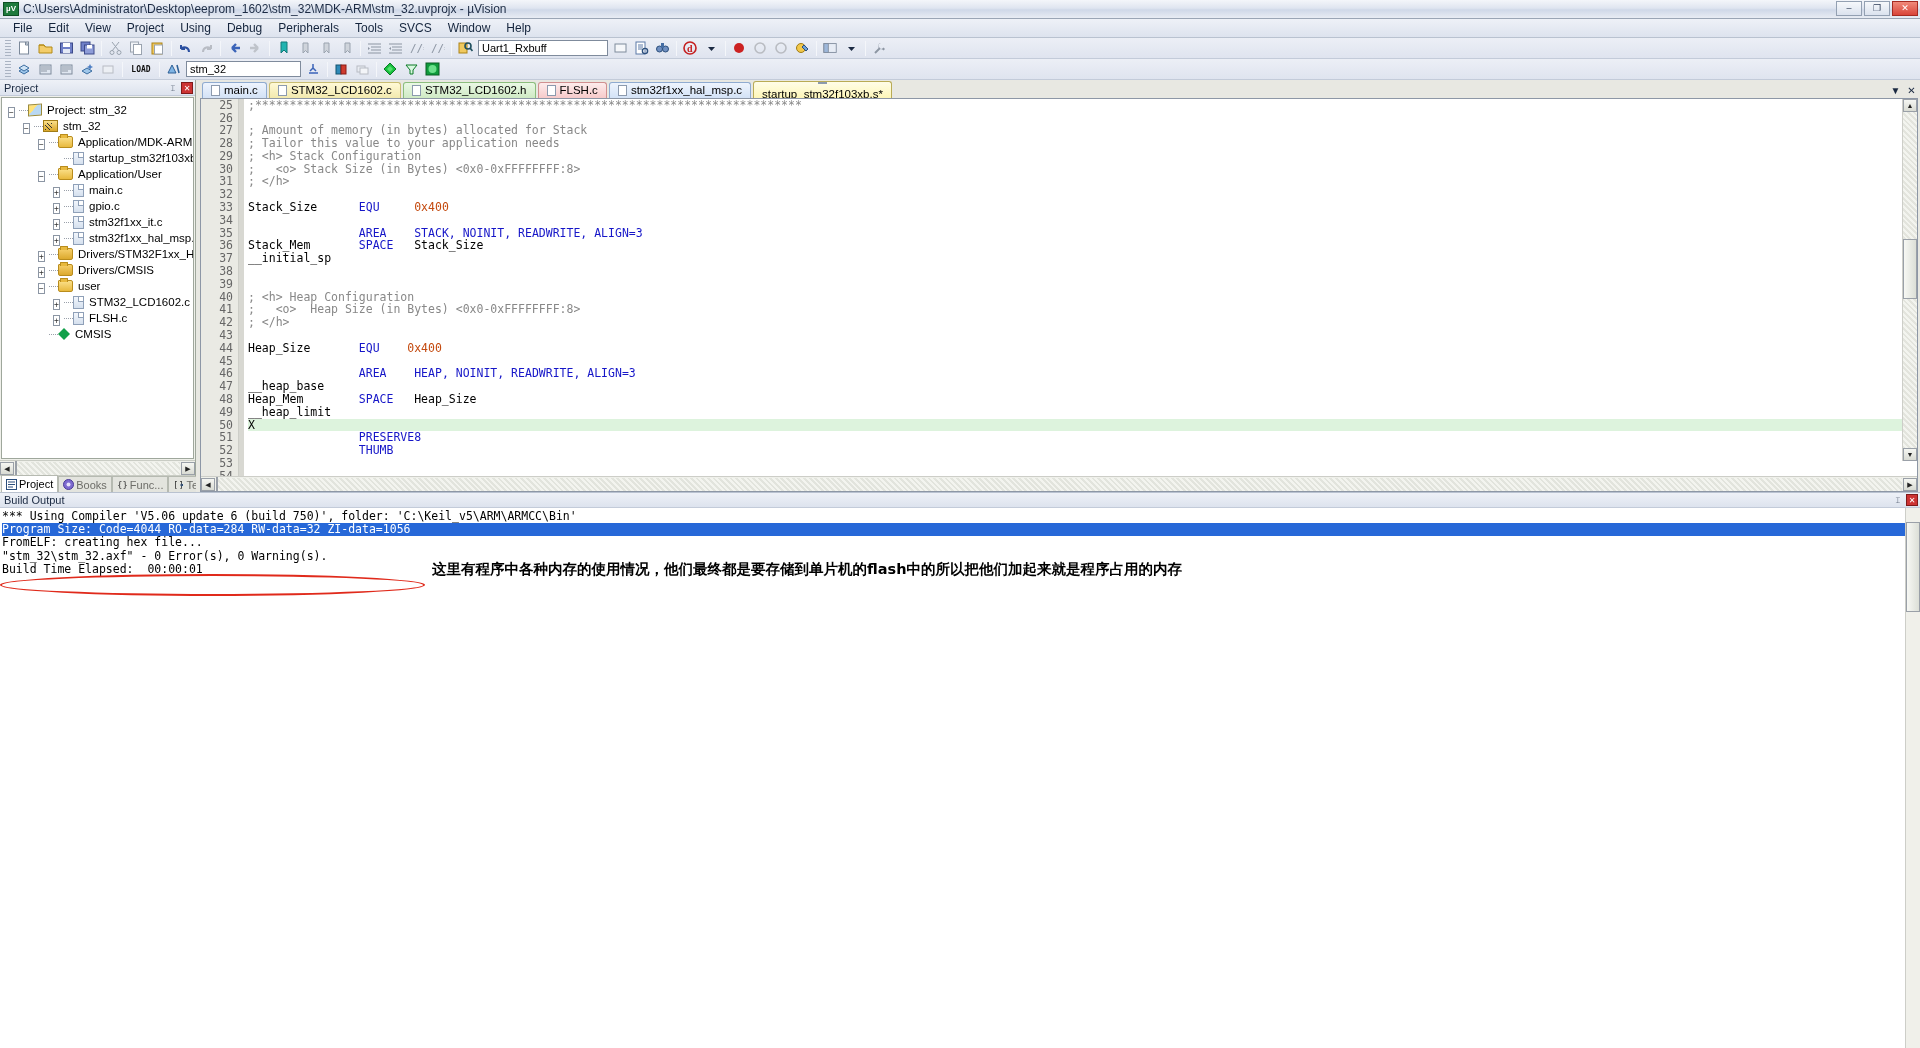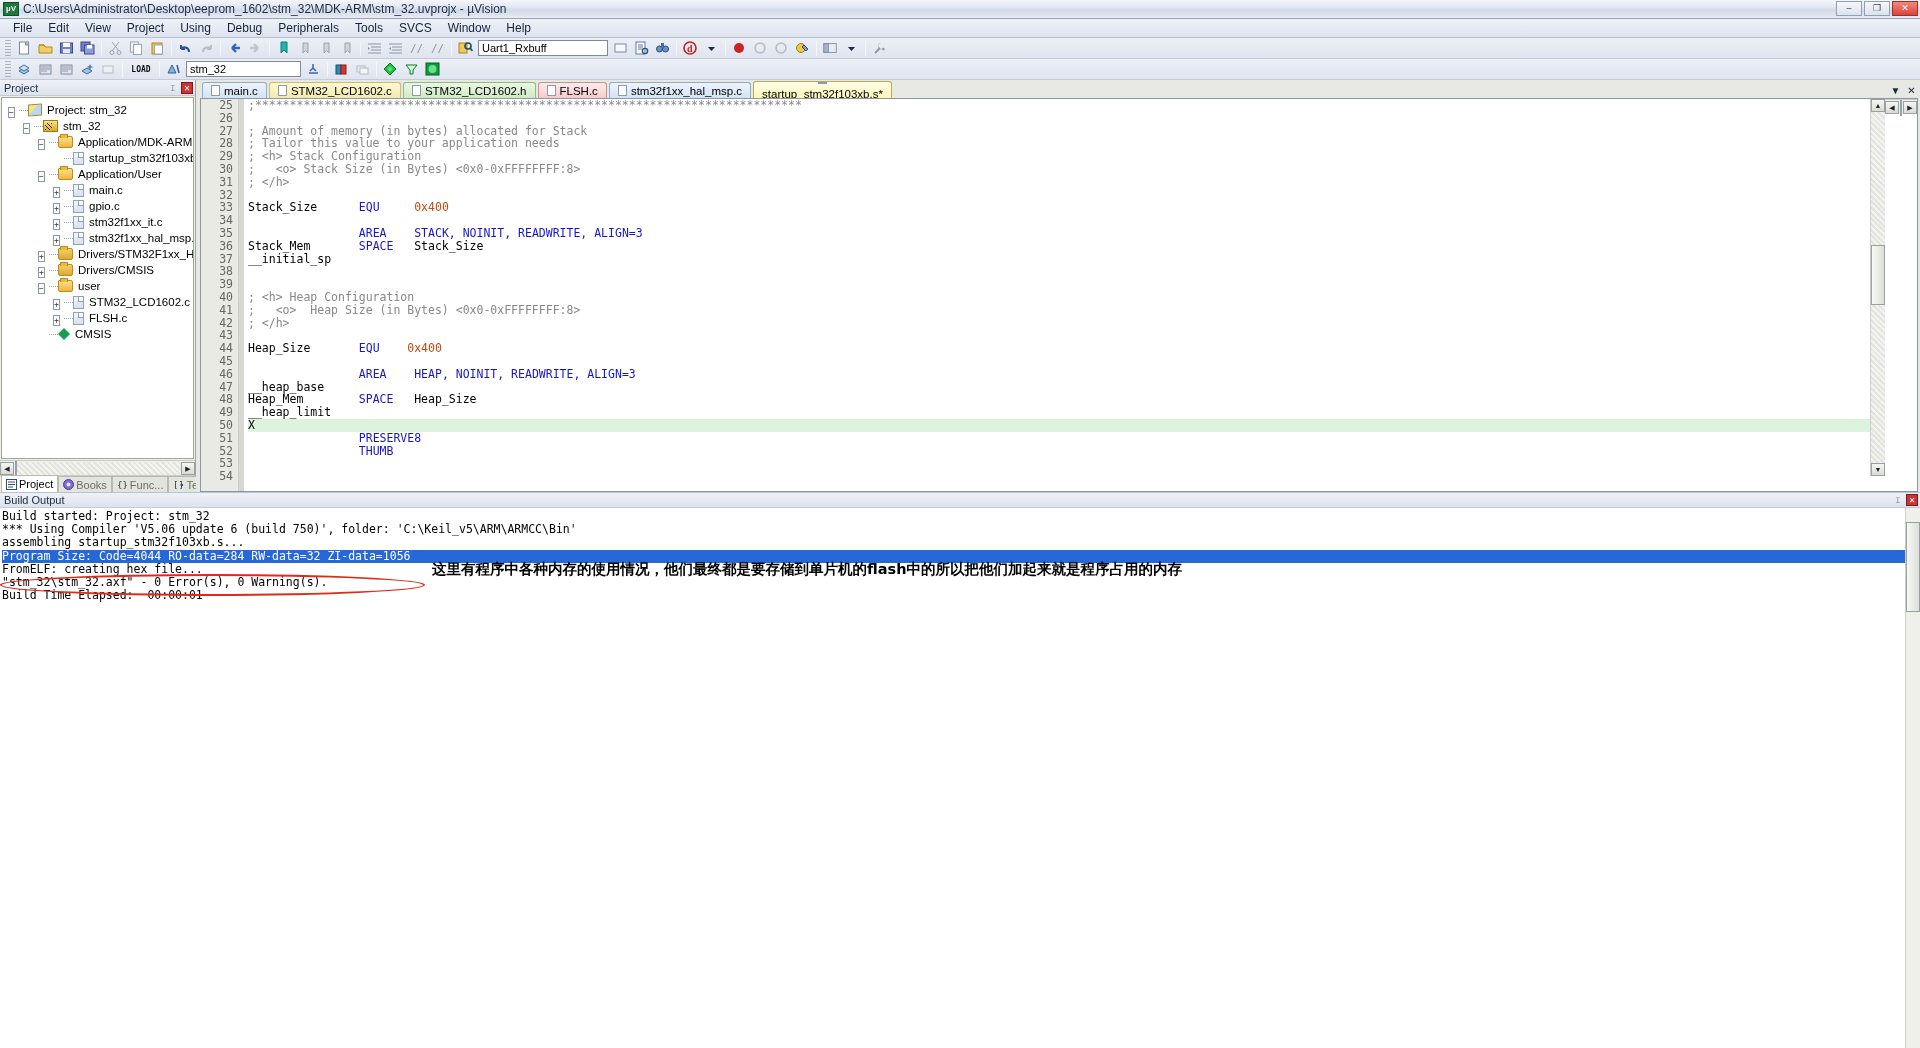--- a/index.html
+++ b/index.html
@@ -183,21 +183,21 @@
   .etab.t-green  { background: linear-gradient(to bottom,#eaf8e5,#cfeac4); border-color:#8cbd7d; }
   .etab.t-red    { background: linear-gradient(to bottom,#fdecec,#f6caca); border-color:#d09090; }
   .etab.t-blue   { background: linear-gradient(to bottom,#eef4fd,#d3e2f6); border-color:#8fabd0; }
   .etab.active   { background: linear-gradient(to bottom,#fffde8,#fdf6b8); border-color:#b9ab55; height:17px;flex-direction:column; }
   .tabbar-right { position: absolute; right: 3px; bottom: 2px; display: flex; gap: 5px; }
   .tb-right-btn { font-size: 10px; color: #1b2a42; width: 11px; text-align: center; }
 
   #editor {
     flex: 1 1 auto; margin: 0 2px 0 4px;
     background: #fff; border: 1px solid #8d97a6;
-    display: flex; flex-direction: row; overflow: hidden;
+    display: flex; flex-direction: column; overflow: hidden;
     position: relative;
   }
   #code-area { flex: 1 1 auto; display: flex; overflow: hidden; position: relative; }
   #gutter {
     width: 38px; background: #eaeae4; color: #666;
     font-family: "DejaVu Sans Mono", monospace; font-size: 11.5px;
     text-align: right; padding-right: 5px;
     border-right: 1px solid #cdcec8;
     flex: 0 0 auto;
   }
@@ -854,23 +854,21 @@
 <div id="build-panel">
   <div id="build-header">
     <span>Build Output</span>
     <span class="panel-btns">
       <span class="panel-btn">⌶</span>
       <span class="panel-btn red">✕</span>
     </span>
   </div>
   <div id="build-body">
     <div id="build-lines">
-        <div class="bline">Build started: Project: stm_32</div>
         <div class="bline">*** Using Compiler 'V5.06 update 6 (build 750)', folder: 'C:\Keil_v5\ARM\ARMCC\Bin'</div>
-        <div class="bline">assembling startup_stm32f103xb.s...</div>
         <div class="bline sel" style="background: rgb(39, 104, 216);">Program Size: Code=4044 RO-data=284 RW-data=32 ZI-data=1056  </div>
         <div class="bline">FromELF: creating hex file...</div>
         <div class="bline">"stm_32\stm_32.axf" - 0 Error(s), 0 Warning(s).</div>
         <div class="bline">Build Time Elapsed:  00:00:01</div>
       </div>
     <div id="ellipse" style="border-color: rgb(224, 42, 27);"></div>
     <div id="annot" style="color: rgb(0, 0, 0);">这里有程序中各种内存的使用情况，他们最终都是要存储到单片机的flash中的所以把他们加起来就是程序占用的内存</div>
     <div id="build-vscroll">
       <div class="vthumb2"></div>
     </div>

